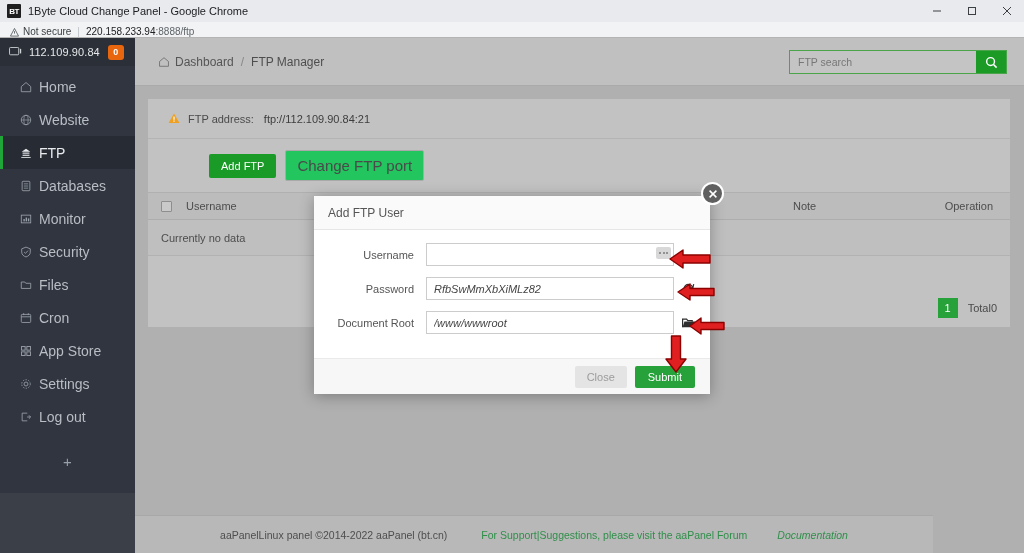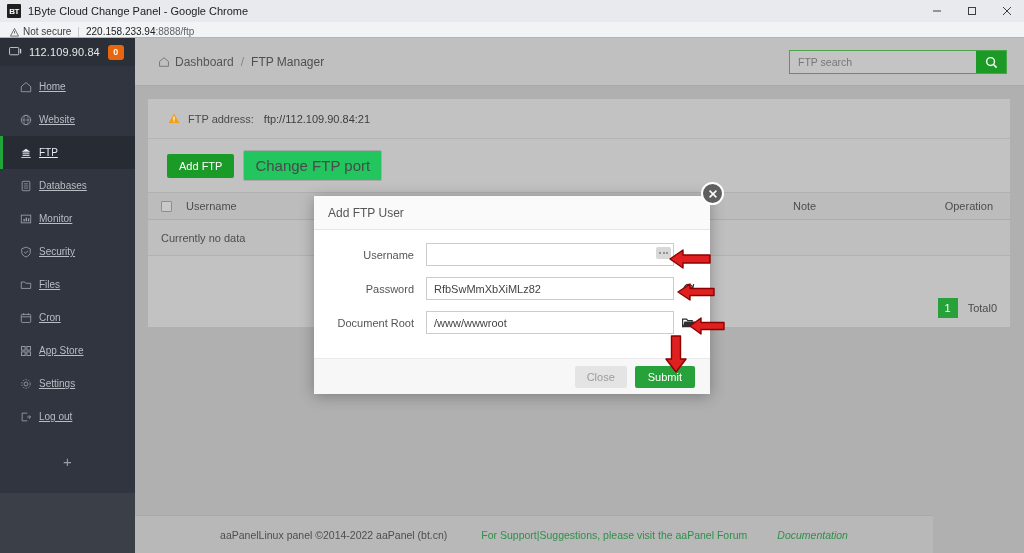--- a/index.html
+++ b/index.html
@@ -59,21 +59,21 @@
   .sb-head .mon { margin-right: 7px; display:flex; }
   .sb-ip { font-size: 11px; color: #e6e8ea; letter-spacing: 0.1px; }
   .sb-badge {
     margin-left: 8px; background: #e8660e; color: #fff; font-size: 9px;
     border-radius: 3px; width: 16px; height: 15px;
     display: flex; align-items: center; justify-content: center; font-weight: bold;
   }
   .sb-nav { padding-top: 4px; }
   .sb-item {
     height: 33px; display: flex; align-items: center; padding-left: 20px;
-    color: #b9bdc4; font-size: 10px; position: relative; text-decoration: underline;
+    color: #b9bdc4; font-size: 14px; position: relative;
   }
   .sb-item .ico { width: 19px; display: flex; align-items: center; color: #9aa0a8; }
   .sb-item.active { background: #272c34; color: #e9ebee; }
   .sb-item.active::before {
     content: ''; position: absolute; left: 0; top: 0; width: 3px; height: 33px;
     background: #20a53a;
   }
   .sb-item.active .ico { color: #e9ebee; }
   .sb-plus {
     height: 40px; display: flex; align-items: center; justify-content: center;
@@ -118,21 +118,21 @@
     background: #c2c2c2; border: 1px solid #b0b0b0;
   }
   .ftpaddr {
     height: 40px; display: flex; align-items: center; padding-left: 20px;
     border-bottom: 1px solid #b4b4b4; font-size: 11px; color: #4b4b4b;
   }
   .ftpaddr .tri { margin-right: 8px; display: flex; }
   .ftpaddr .lbl { margin-right: 10px; }
   .ftpaddr .val { color: #3d3d3d; }
 
-  .btnrow { display: flex; align-items: center; padding: 11px 12px 11px 19px; }
+  .btnrow { display: flex; align-items: center; padding: 11px 12px 11px 19px; margin-left: 42px; }
   .btn-green {
     background: #1a9b27; color: #fff; font-size: 11px; padding: 6px 12px;
     border: none; border-radius: 2px; font-family: "Liberation Sans", sans-serif;
   }
   .btn-plain {
     background: #22c55e; color: #4a4a4a; font-size: 15px; padding: 6px 11px;
     border: 1px solid #a9a9a9; border-radius: 2px; margin-left: 9px;
     font-family: "Liberation Sans", sans-serif;
   }
 
@@ -196,20 +196,21 @@
   .frow { display: flex; align-items: center; margin-bottom: 11px; }
   .flabel {
     width: 100px; text-align: right; margin-right: 12px;
     font-size: 11px; color: #555;
   }
   .finput-wrap { position: relative; width: 248px; }
   .finput {
     width: 248px; height: 23px; border: 1px solid #ccc; background: #fff;
     font-size: 11px; color: #444; padding: 0 7px; outline: none;
     font-family: "Liberation Sans", sans-serif;
+    font-style: italic;
   }
   .dots-btn {
     position: absolute; right: 3px; top: 4px; width: 15px; height: 12px;
     background: #d8d8d8; border-radius: 2px;
     display: flex; align-items: center; justify-content: center; gap: 1.5px;
   }
   .dots-btn i { width: 2px; height: 2px; background: #7b7b7b; border-radius: 50%; display:block; }
   .side-icon { margin-left: 8px; color: #333; display: flex; align-items: center; }
   .modal-foot {
     height: 36px; background: #f7f7f7; border-top: 1px solid #eaeaea;

